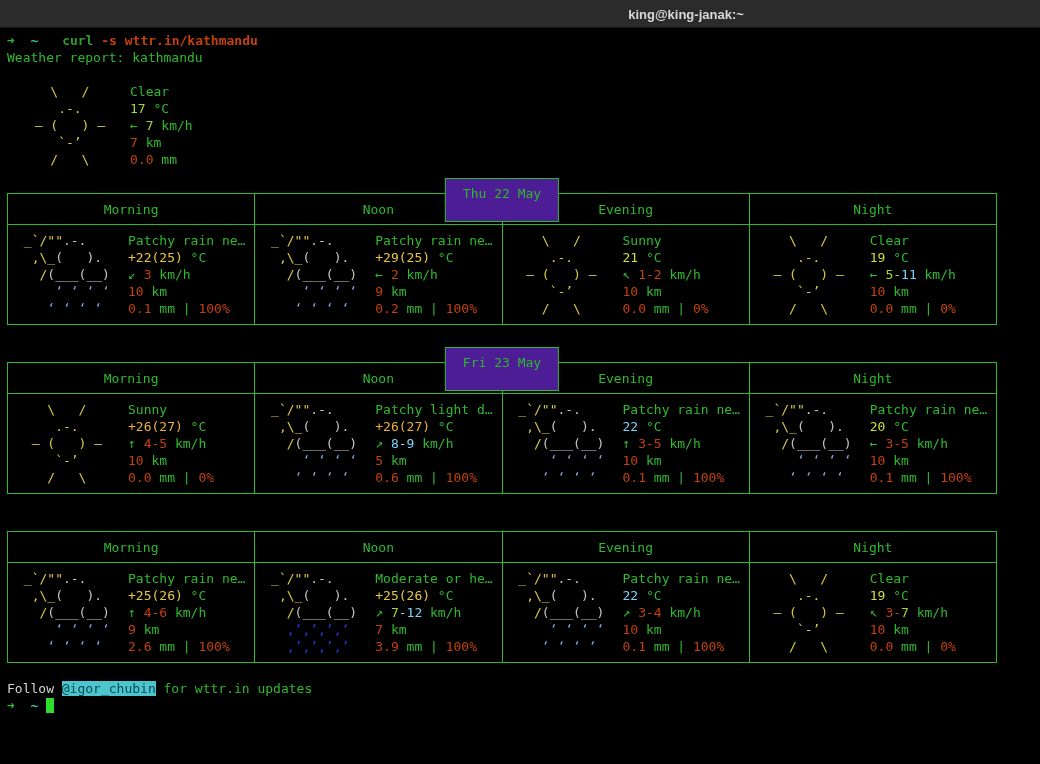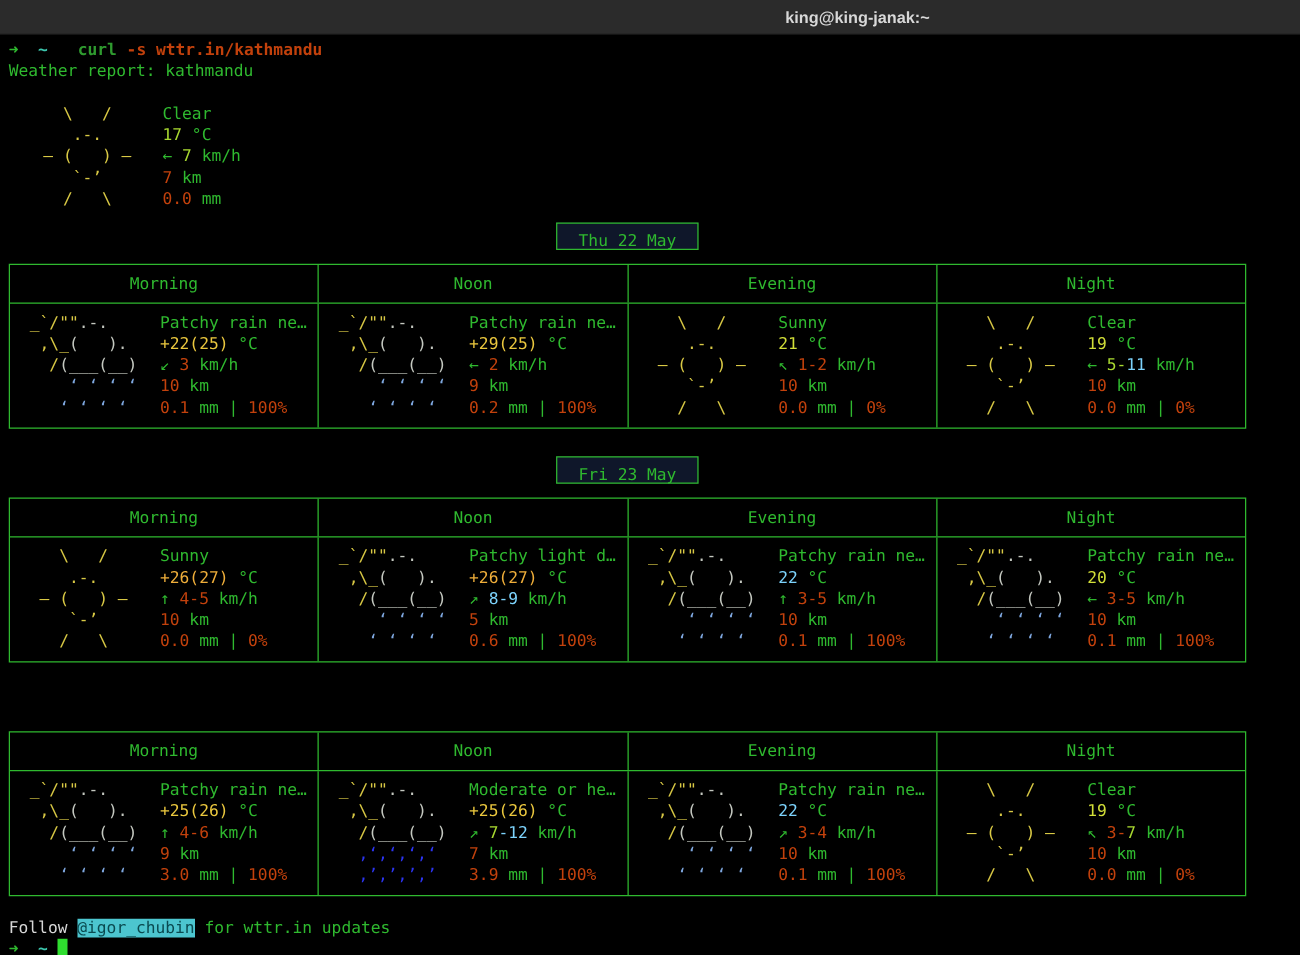--- a/index.html
+++ b/index.html
@@ -41,24 +41,24 @@
   .c-w{color:#d6d6d6;}
   
   .cur{display:flex;}
   .cur .art{width:111px;padding-left:12px;flex:none;}
   
   .days{width:990px;}
   .day-block{position:relative;padding-top:15px;margin-top:10px;}
   .day-block + .day-block{margin-top:22px;}
   .day-tab{
     position:absolute;top:0;left:50%;transform:translateX(-50%);
-    border:1px solid #2fb92f;background:#0f172a;z-index:2;
-    height:22px;box-sizing:border-box;padding:6px 17px 0;white-space:pre;
-  }
-  .day-table{border:1px solid #2fb92f;background:#000;margin-top:18px;}
+    border:1px solid #2fb92f;background:#4c1d95;z-index:2;
+    height:44px;box-sizing:border-box;padding:6px 17px 0;white-space:pre;
+  }
+  .day-table{border:1px solid #2fb92f;background:#000;}
   .day-head{display:flex;border-bottom:1px solid #2fb92f;}
   .day-head-cell{
     flex:1 1 0;text-align:center;padding:7px 0 6px;
     border-right:1px solid #2fb92f;white-space:pre;
   }
   .day-head-cell:last-child{border-right:none;}
   .day-cells{display:flex;}
   .fcell{
     flex:1 1 0;display:flex;border-right:1px solid #2fb92f;
     padding:7px 0 7px;min-width:0;
@@ -275,21 +275,21 @@
                 <div class="trow"><span class="c-sun">  ,\_</span><span class="c-cld">(   ).</span></div>
                 <div class="trow"><span class="c-sun">   /</span><span class="c-cld">(___(__)</span></div>
                 <div class="trow"><span class="c-lr">     ‘ ‘ ‘ ‘</span></div>
                 <div class="trow"><span class="c-lr">    ‘ ‘ ‘ ‘</span></div>
               </div>
               <div class="ctext">
                 <div class="trow"><span class="c-g">Patchy rain ne…</span></div>
                 <div class="trow"><span class="c-gd">+25</span><span class="c-gd">(26)</span><span class="c-g"> °C</span></div>
                 <div class="trow"><span class="c-g">↑ </span><span class="c-vg">4-6</span><span class="c-g"> km/h</span></div>
                 <div class="trow"><span class="c-vg">9</span><span class="c-g"> km</span></div>
-                <div class="trow"><span class="c-vg">3.0</span><span class="c-g"> mm | </span><span class="c-vg">100%</span></div>
+                <div class="trow"><span class="c-vg">2.6</span><span class="c-g"> mm | </span><span class="c-vg">100%</span></div>
               </div>
             </div>
             <div class="fcell">
               <div class="art">
                 <div class="trow"><span class="c-sun"> _`/""</span><span class="c-cld">.-.</span></div>
                 <div class="trow"><span class="c-sun">  ,\_</span><span class="c-cld">(   ).</span></div>
                 <div class="trow"><span class="c-sun">   /</span><span class="c-cld">(___(__)</span></div>
                 <div class="trow"><span class="c-hr">   ‚‘‚‘‚‘‚‘</span></div>
                 <div class="trow"><span class="c-hr">   ‚’‚’‚’‚’</span></div>
               </div>

